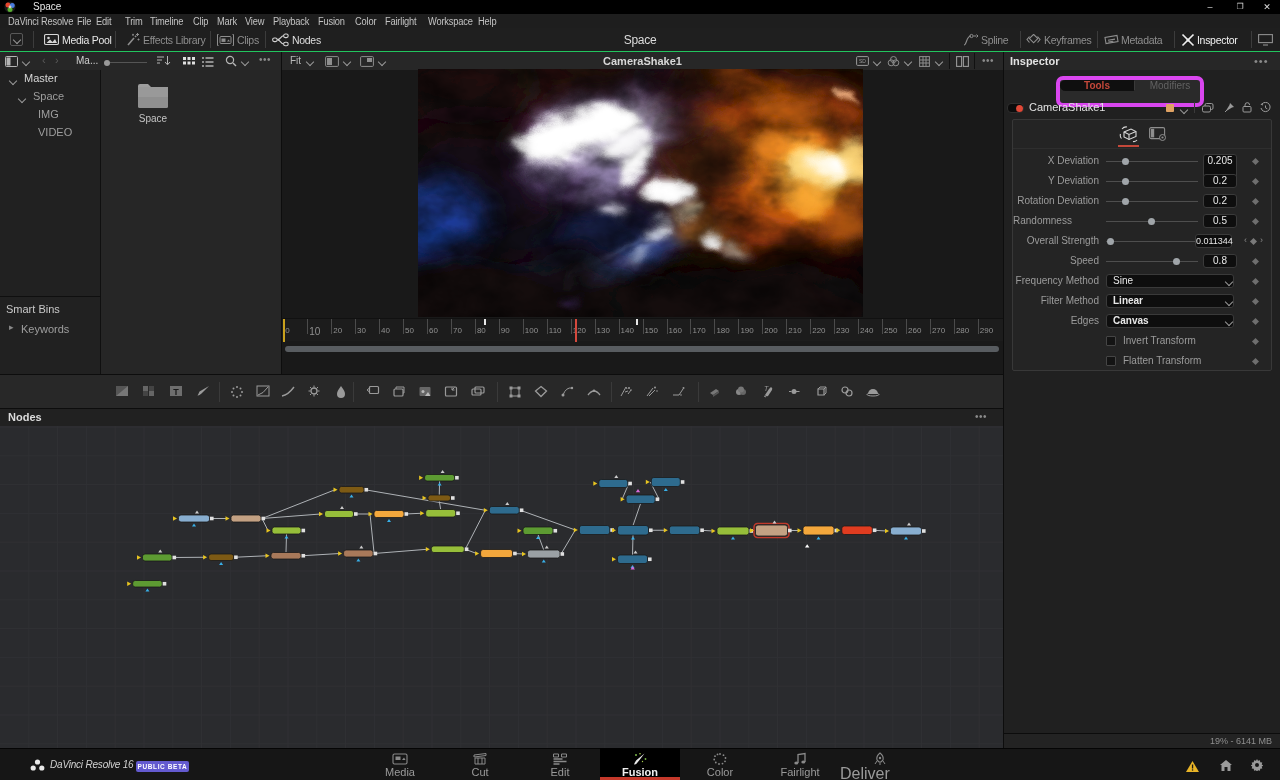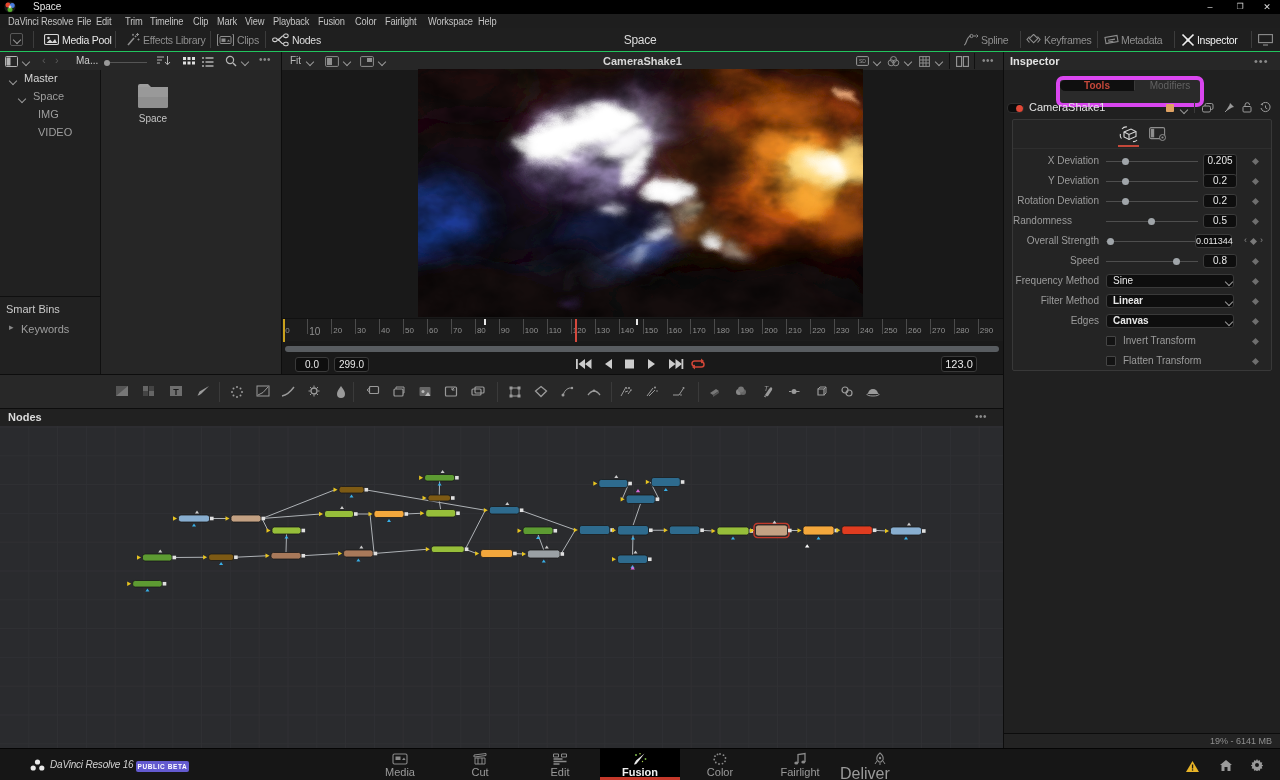--- a/index.html
+++ b/index.html
@@ -422,42 +422,20 @@
         <div class="abs" style="left:695.8px;top:0;width:1px;height:15px;background:#4b4b4b"></div>
         <div class="abs" style="left:697.8px;top:7px;font-size:8px;color:#909090">290</div>
         <div class="abs" style="left:1px;top:0;width:2px;height:23px;background:#c9a11d"></div>
         <div class="abs" style="left:202px;top:0;width:2px;height:6px;background:#e8e8e8"></div>
         <div class="abs" style="left:354px;top:0;width:2px;height:6px;background:#e8e8e8"></div>
         <div class="abs" style="left:293px;top:0;width:1.5px;height:23px;background:#d4493d"></div>
       </div>
 
     <div class="abs" style="left:3px;top:276px;width:714px;height:6px;background:#585c60;border-radius:3px;"></div>
 
-    <div class="abs" style="left:0;top:282px;width:721px;height:22px;">
-      <div class="vbox" style="left:13px;top:5px;width:34px;height:15px;line-height:13px;">0.0</div>
-      <div class="vbox" style="left:52px;top:5px;width:35px;height:15px;line-height:13px;">299.0</div>
-      <div class="vbox" style="left:659px;top:4px;width:36px;height:16px;line-height:14px;font-size:11px;">123.0</div>
-      <svg class="abs" style="left:294px;top:7px" width="110" height="10" viewBox="0 0 110 10">
-        <g fill="#cccccc">
-          <rect x="0" y="0" width="1.8" height="10"></rect>
-          <path d="M9 0 L2.5 5 L9 10 Z M15.5 0 L9 5 L15.5 10 Z"></path>
-          <path d="M36 0 L29 5 L36 10 Z"></path>
-          <rect x="49" y="0.5" width="9" height="9"></rect>
-          <path d="M72 0 L79 5 L72 10 Z"></path>
-          <path d="M93 0 L99.5 5 L93 10 Z M99.5 0 L106 5 L99.5 10 Z"></path>
-          <rect x="105.5" y="0" width="1.8" height="10"></rect>
-        </g>
-      </svg>
-      <svg class="abs" style="left:409px;top:6px" width="14" height="12" viewBox="0 0 14 12">
-        <g stroke="#cf4637" stroke-width="1.5" fill="none">
-          <path d="M11.5 3 h-8 a2.5 2.5 0 0 0 0 5 M2.5 9 h8 a2.5 2.5 0 0 0 0-5"></path>
-        </g>
-        <path d="M10 0.5 L13 3 L10 5.5z M4 6.5 L1 9 L4 11.5z" fill="#cf4637"></path>
-      </svg>
-    </div>
   </div>
 
   <div id="fusiontools" class="abs" style="left:0;top:374px;width:1003px;height:35px;background:#282828;border-top:1px solid #0d0d0d;border-bottom:1px solid #0d0d0d;box-sizing:border-box;">
       <svg class="abs" style="left:115px;top:10px" width="14" height="13" viewBox="0 0 14 13">
         <rect x="1" y="1" width="12" height="10" fill="#555"></rect>
         <path d="M1 11 L13 1 L13 11z" fill="#777"></path>
       </svg>
       <svg class="abs" style="left:142px;top:10px" width="14" height="13" viewBox="0 0 14 13">
         <rect x="1" y="1" width="5" height="5" fill="#666"></rect>
         <rect x="7" y="6" width="5" height="5" fill="#666"></rect>

